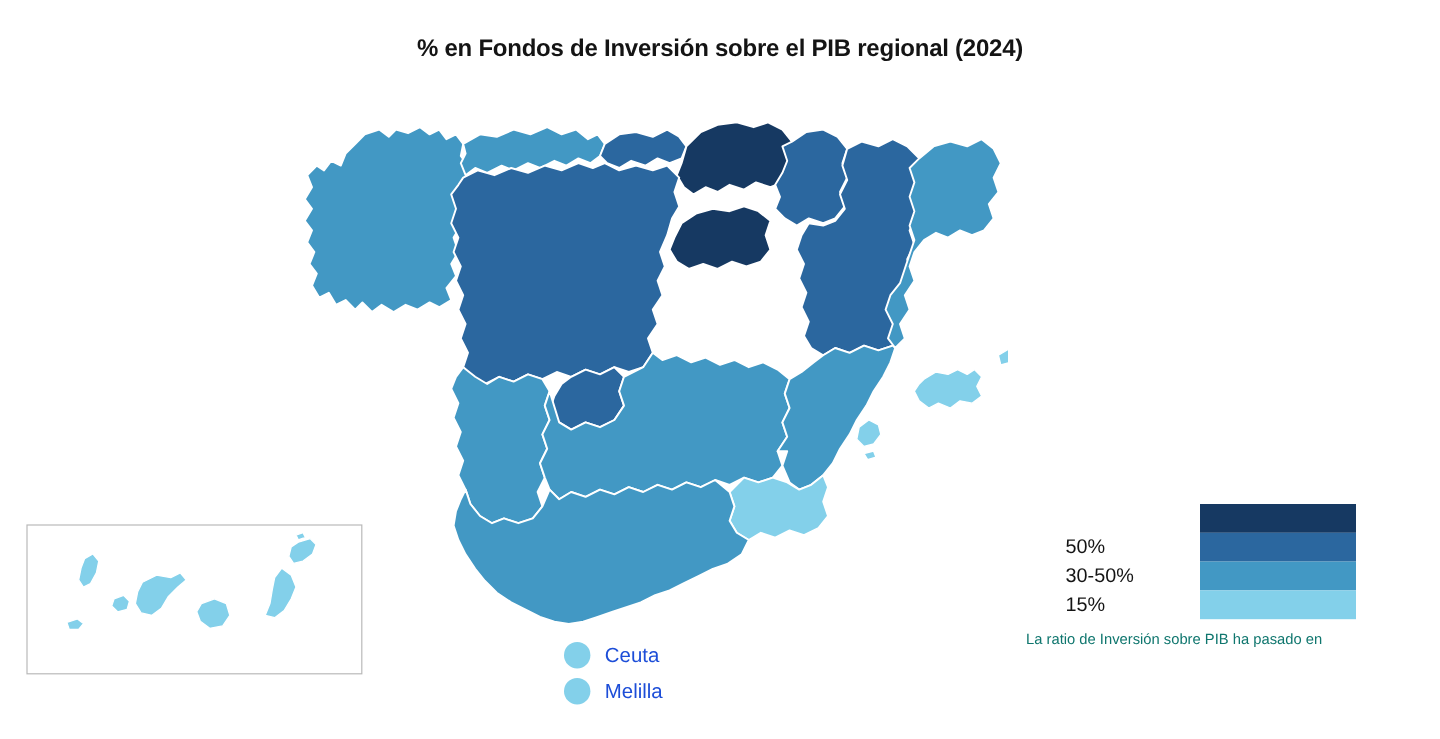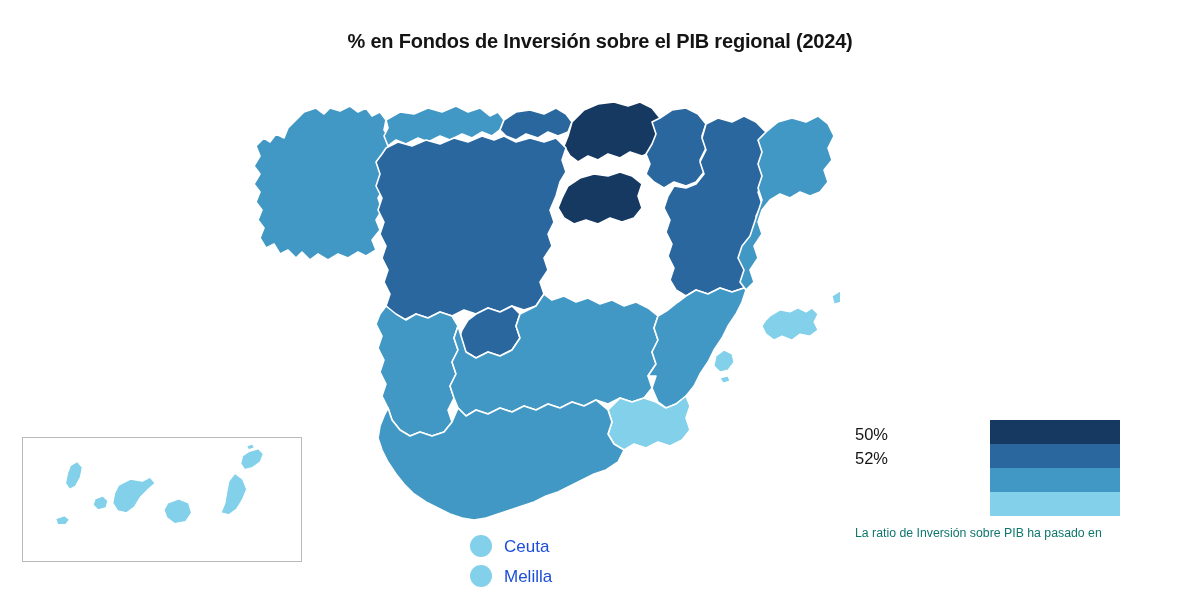--- a/index.html
+++ b/index.html
@@ -69,21 +69,22 @@
   }
 
   
   .legend{
     position:absolute;
     left:855px;top:420px;
     width:275px;
   }
   .legend-main{
     display:flex;
-    align-items:flex-start;
+    align-items:flex-end;
+    margin-left:33px;
   }
   .legend-labels{
     width:130px;
     padding-top:2px;
   }
   .legend-label{
     height:24px;
     line-height:24px;
     font-size:16.5px;
     color:#141414;
@@ -227,21 +228,22 @@
     <div class="cm-row">
       <span class="cm-dot" style="background:#83d0ea"></span>
       <span class="cm-label">Melilla</span>
     </div>
   </div>
 
   <div class="legend">
     <div class="legend-main">
       <div class="legend-labels">
         <div class="legend-label">50%</div>
-        <div class="legend-label">52%</div>
+        <div class="legend-label">30-50%</div>
+        <div class="legend-label">15%</div>
       </div>
       <div class="legend-swatches">
         <div class="legend-swatch" style="background:#163962"></div>
         <div class="legend-swatch" style="background:#2b679f"></div>
         <div class="legend-swatch" style="background:#4298c4"></div>
         <div class="legend-swatch" style="background:#83d0ea"></div>
       </div>
     </div>
     <div class="legend-note">
       <div>La ratio de Inversión sobre PIB ha pasado en</div>

